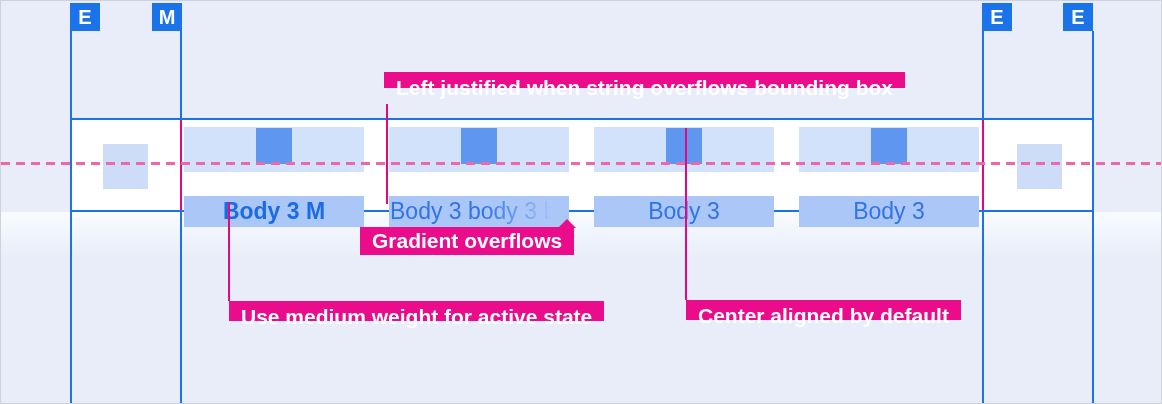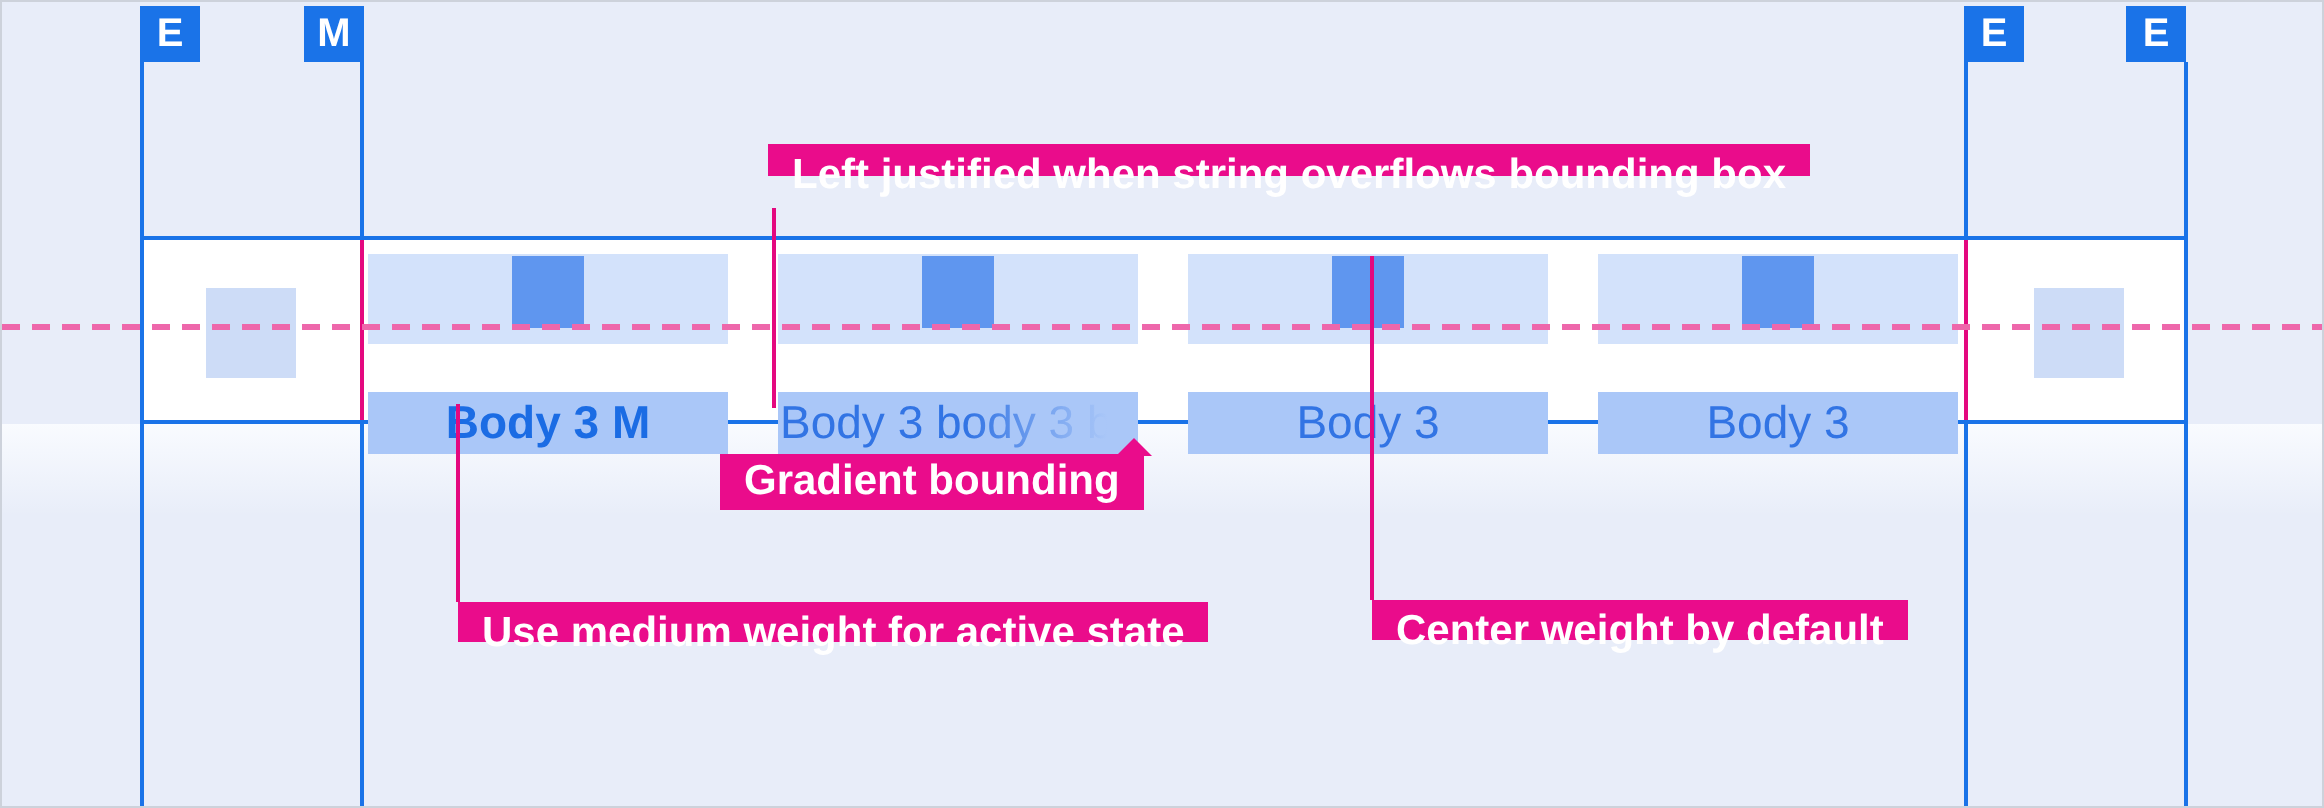--- a/index.html
+++ b/index.html
@@ -115,25 +115,25 @@
 
   <div class="pline" style="left:385px;top:103px;height:100px"></div>
   <div class="pline" style="left:227px;top:201px;height:99px"></div>
   <div class="pline" style="left:684px;top:127px;height:172px"></div>
 
   <div class="note" style="left:383px;top:71px;line-height:32px;height:16px">
     <span>Left justified when string overflows bounding box</span>
   </div>
 
   <div class="note" style="left:359px;top:226px;line-height:28px;height:28px">
-    <span>Gradient bounding</span>
+    <span>Gradient overflows</span>
   </div>
   <div class="note-arrow"></div>
 
   <div class="note" style="left:228px;top:300px">
     <span>Use medium weight for active state</span>
   </div>
 
   <div class="note" style="left:685px;top:299px">
-    <span>Center weight by default</span>
+    <span>Center aligned by default</span>
   </div>
 
 </div>
 
 </body></html>

